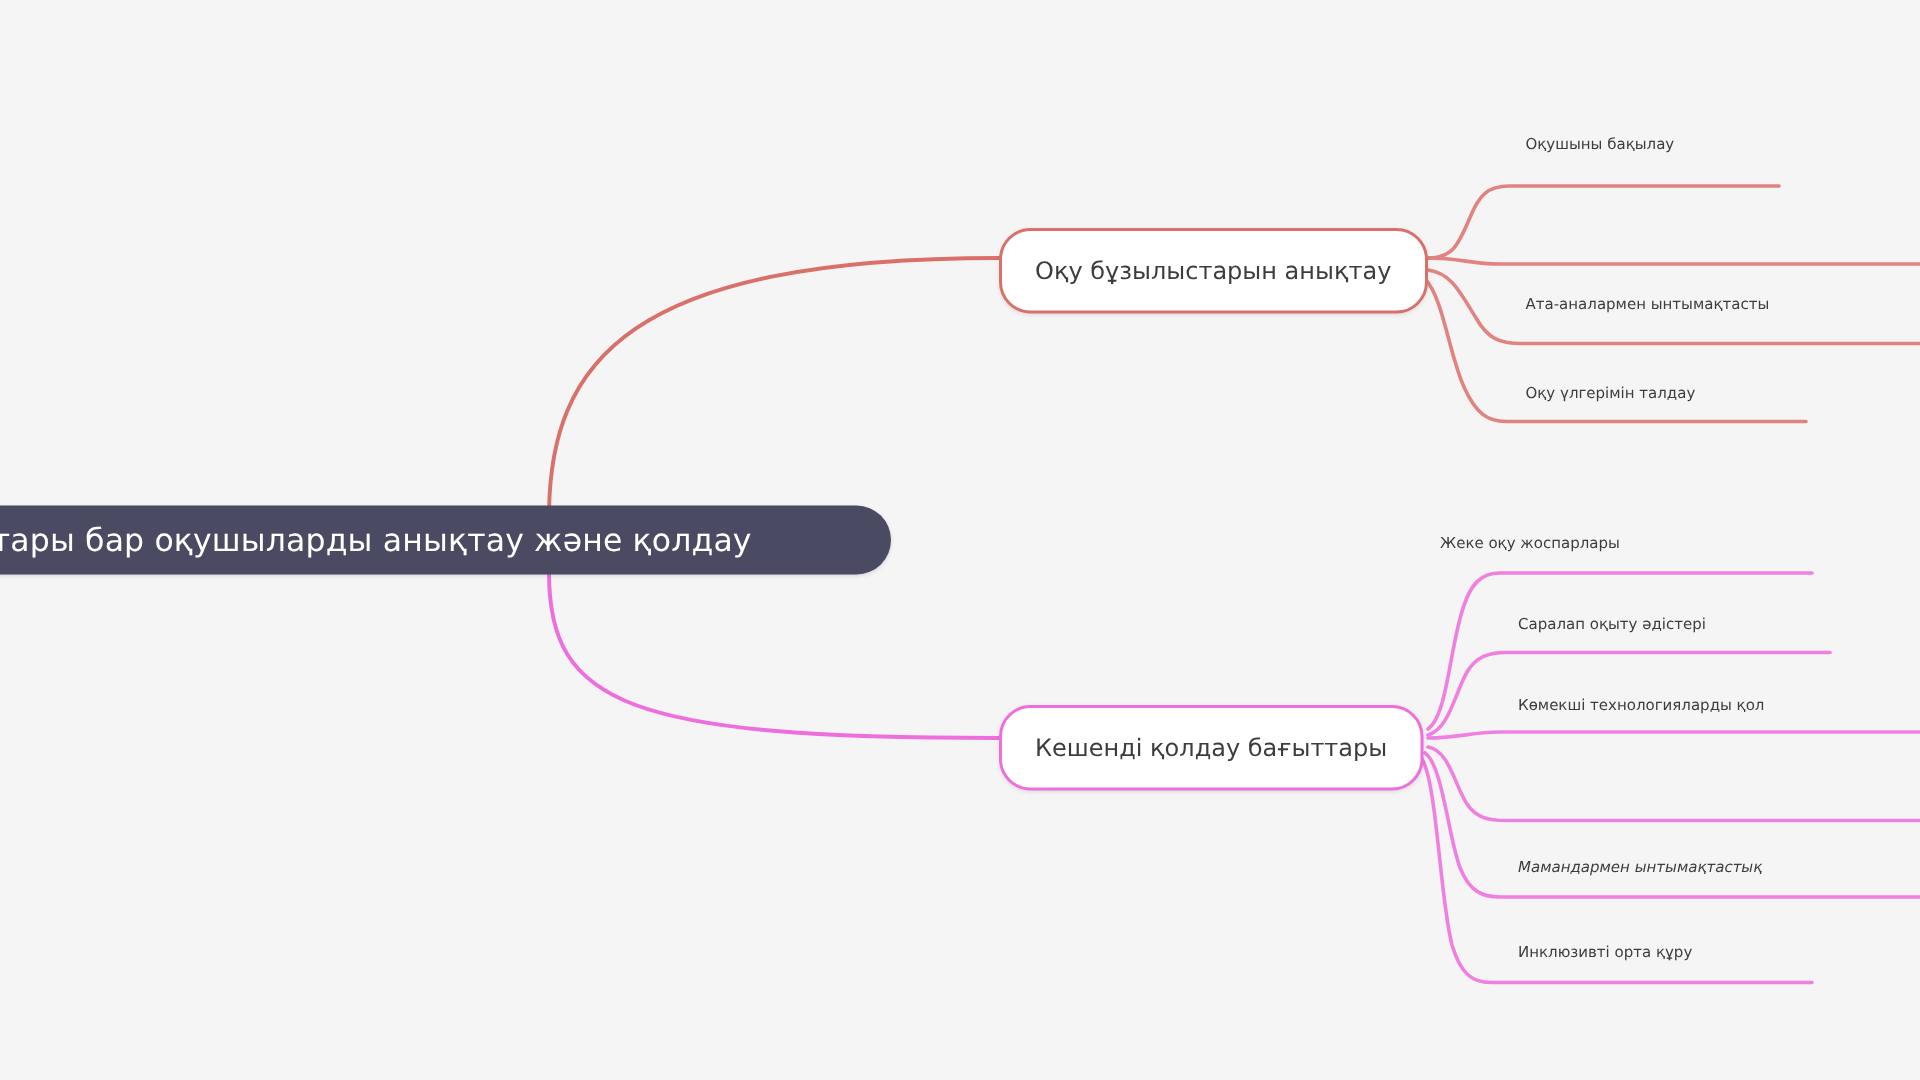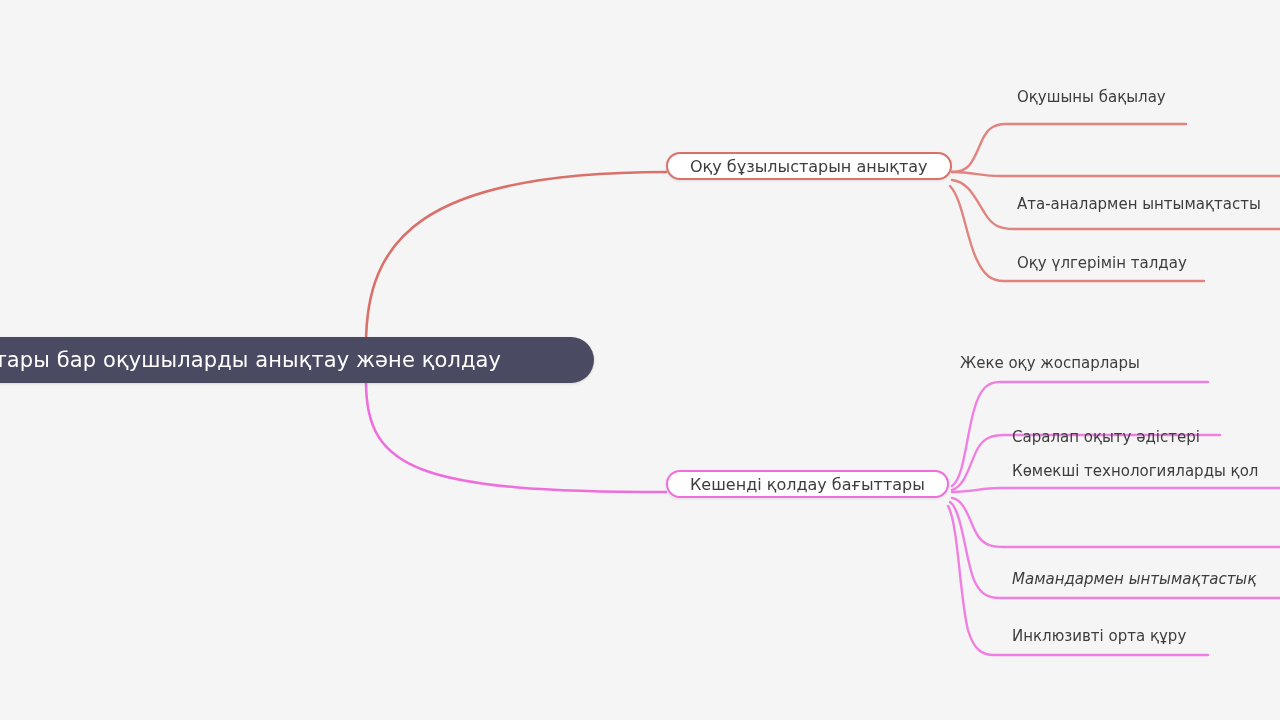--- a/index.html
+++ b/index.html
@@ -48,21 +48,21 @@
     color: #ffffff;
     font-size: 21px;
     line-height: 24px;
     white-space: nowrap;
     letter-spacing: 0.1px;
   }
 
   
   .branch-node {
     position: absolute;
-    height: 28px;
+    height: 57px;
     background: #ffffff;
     border-radius: 21px;
     box-sizing: border-box;
     display: flex;
     align-items: center;
     justify-content: center;
     padding: 0 22px;
     box-shadow: 0 1px 3px rgba(0,0,0,0.10);
   }
   .branch-node .branch-label {
@@ -80,21 +80,21 @@
     border: 2.5px solid #ee6edd;
     left: 666px;
     top: 470px;
     align-items: center;
   }
 
   
   .leaf {
     position: absolute;
     white-space: nowrap;
-    font-size: 15px;
+    font-size: 10px;
     line-height: 18px;
     color: #3d3d3d;
   }
 </style>
 </head>
 <body>
 
 <div id="canvas">
 
   <svg id="wires" viewBox="0 0 1280 720" xmlns="http://www.w3.org/2000/svg">
@@ -134,21 +134,21 @@
     <span>Оқу үлгерімін талдау</span>
   </div>
 
   <div class="branch-node branch-pink">
     <span class="branch-label">Кешенді қолдау бағыттары</span>
   </div>
 
   <div class="leaf" style="left:960px; top:354px;">
     <span>Жеке оқу жоспарлары</span>
   </div>
-  <div class="leaf" style="left:1012px; top:408px;margin-top:20px;">
+  <div class="leaf" style="left:1012px; top:408px;">
     <span>Саралап оқыту әдістері</span>
   </div>
   <div class="leaf" style="left:1012px; top:462px;">
     <span>Көмекші технологияларды қол</span>
   </div>
   <div class="leaf" style="left:1012px; top:570px;font-style:italic;">
     <span>Мамандармен ынтымақтастық</span>
   </div>
   <div class="leaf" style="left:1012px; top:627px;">
     <span>Инклюзивті орта құру</span>

